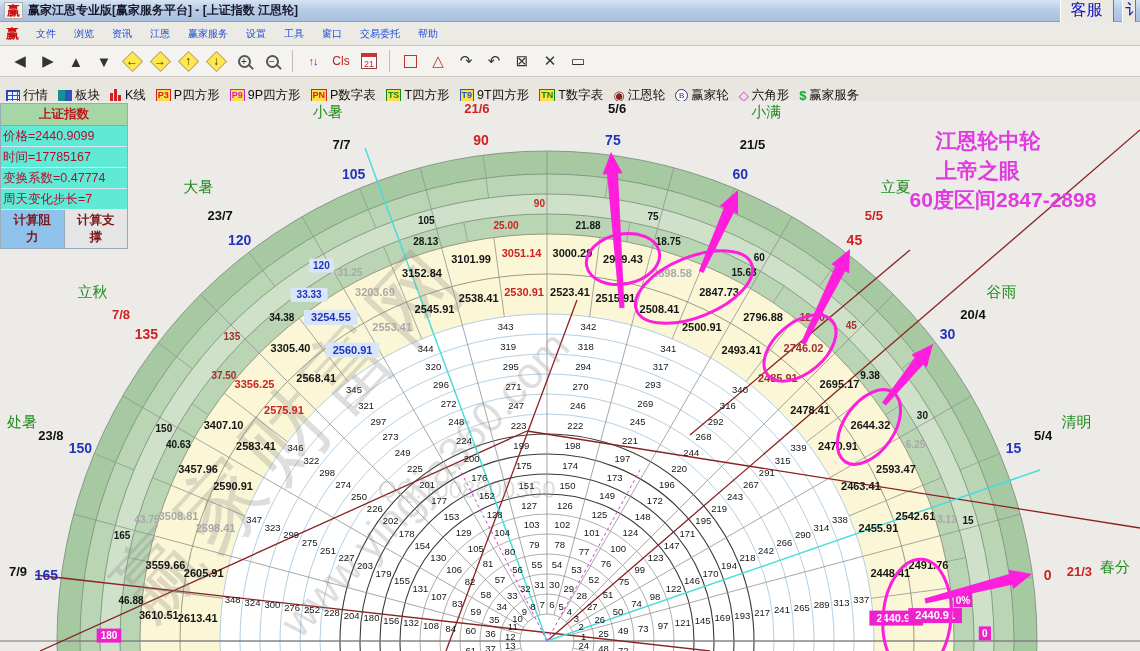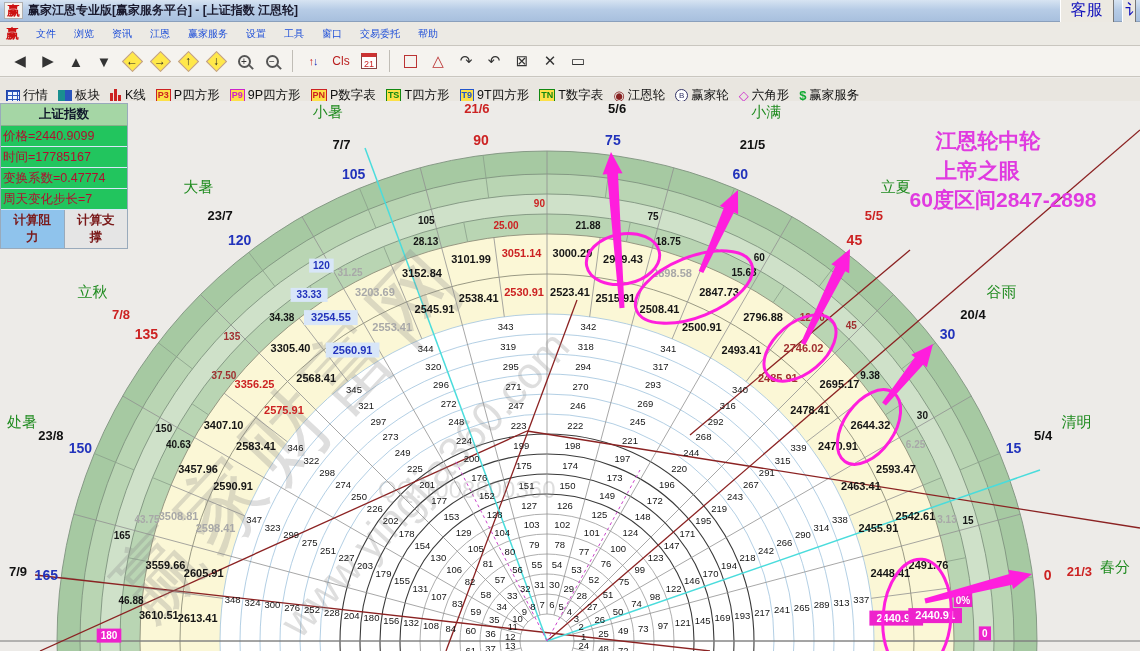--- a/index.html
+++ b/index.html
@@ -67,23 +67,23 @@
   .circB { width:13px; height:13px; border:1px solid #336; border-radius:50%; font-size:8px;
     color:#336; display:flex; align-items:center; justify-content:center; background:#fff; }
 
   
   .content { position:absolute; top:101px; left:0; width:1140px; height:550px; background:#edebe8; }
   #wheel-host, #wheel-host svg { position:absolute; top:0; left:0; width:1140px; height:550px; }
 
   
   .info-panel { position:absolute; top:2px; left:0; width:128px; font-size:12.5px;
     border:1px solid #9ab; background:#fff; }
-  .ip-head { background:#a5d6a5; color:#0f172a; text-align:center; font-weight:bold;
+  .ip-head { background:#a5d6a5; color:#b91c1c; text-align:center; font-weight:bold;
     padding:2px 0; border-bottom:1px solid #8ab08a; }
-  .ip-row { background:#22c55e; color:#b01030; padding:1.5px 2px; border-bottom:1px solid #d8e8f8;
+  .ip-row { background:#5eead4; color:#b01030; padding:1.5px 2px; border-bottom:1px solid #d8e8f8;
     white-space:nowrap; overflow:hidden; }
   .ip-btns { display:flex; }
   .ip-btn { flex:1; text-align:center; padding:2px 12px; color:#7a1a1a; font-weight:bold; cursor:default; }
   .ip-btn.b1 { background:#8fc3ec; border-right:1px solid #9ab; }
   .ip-btn.b2 { background:#e5e5e5; }
 </style>
 </head>
 <body>
 
 <div class="window">

